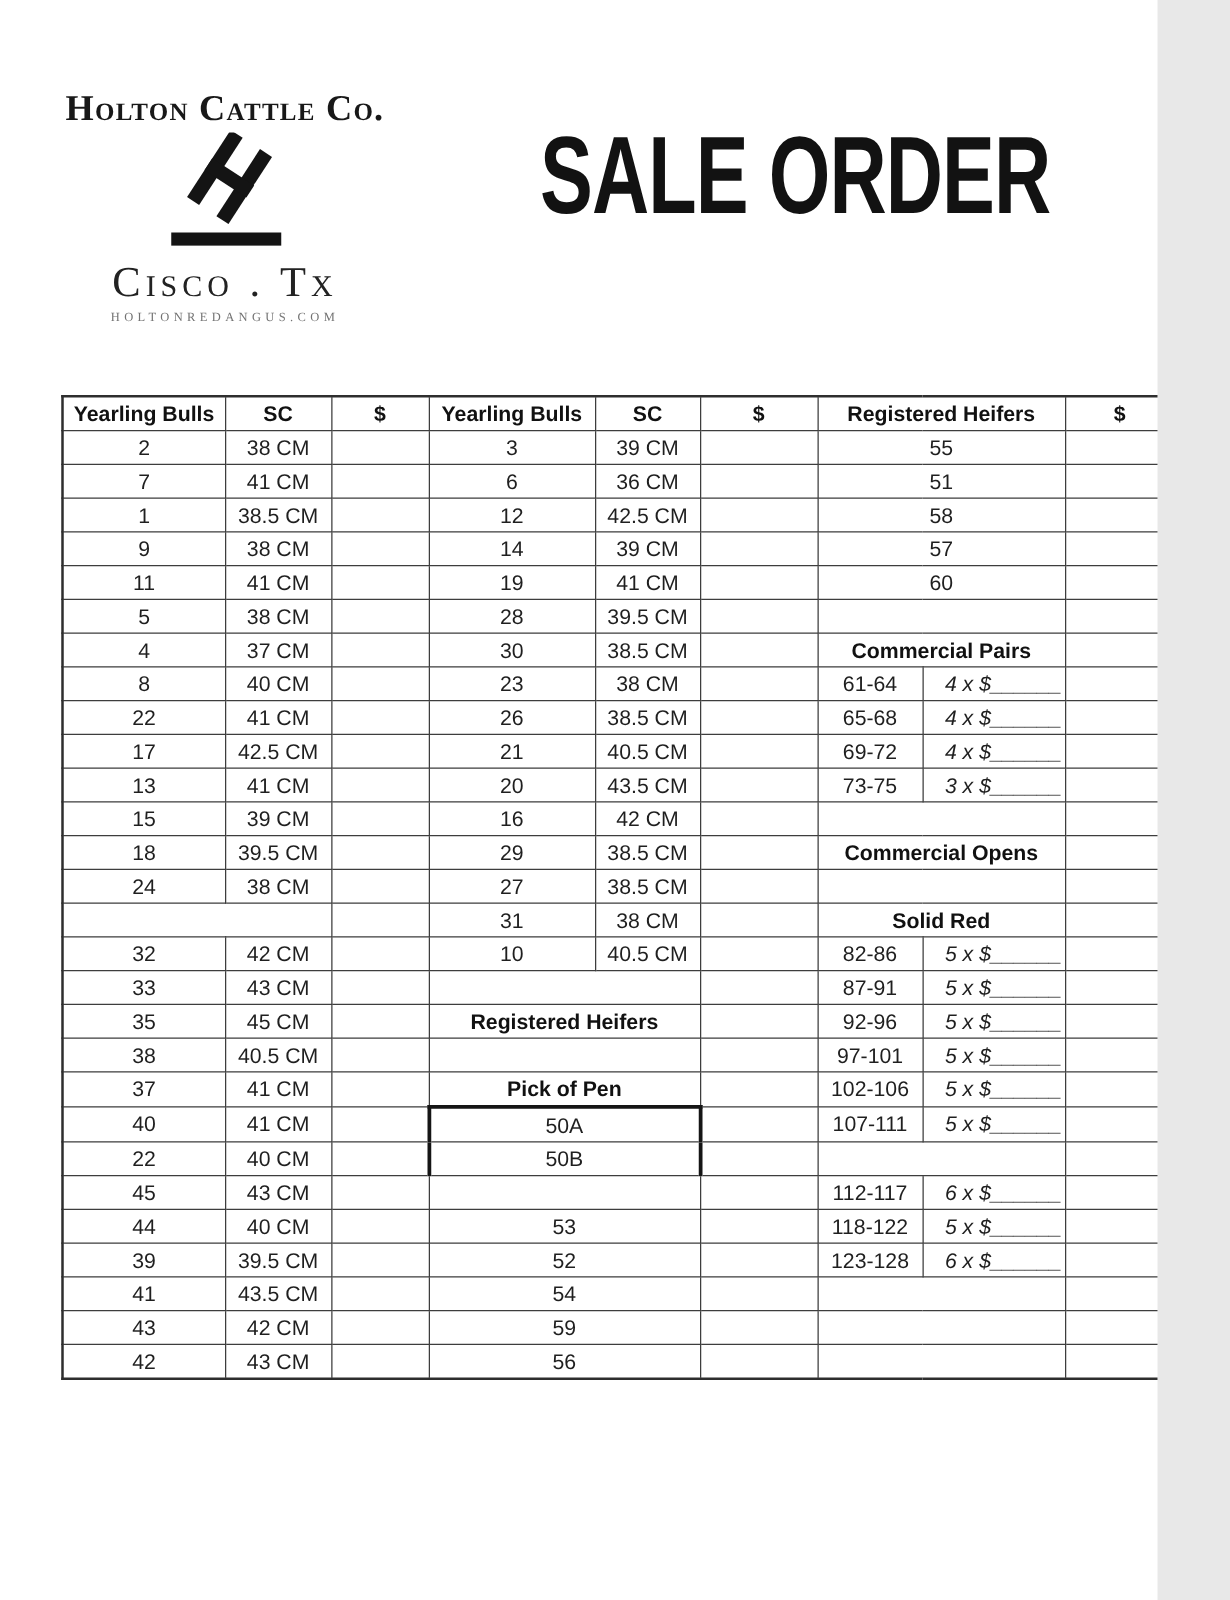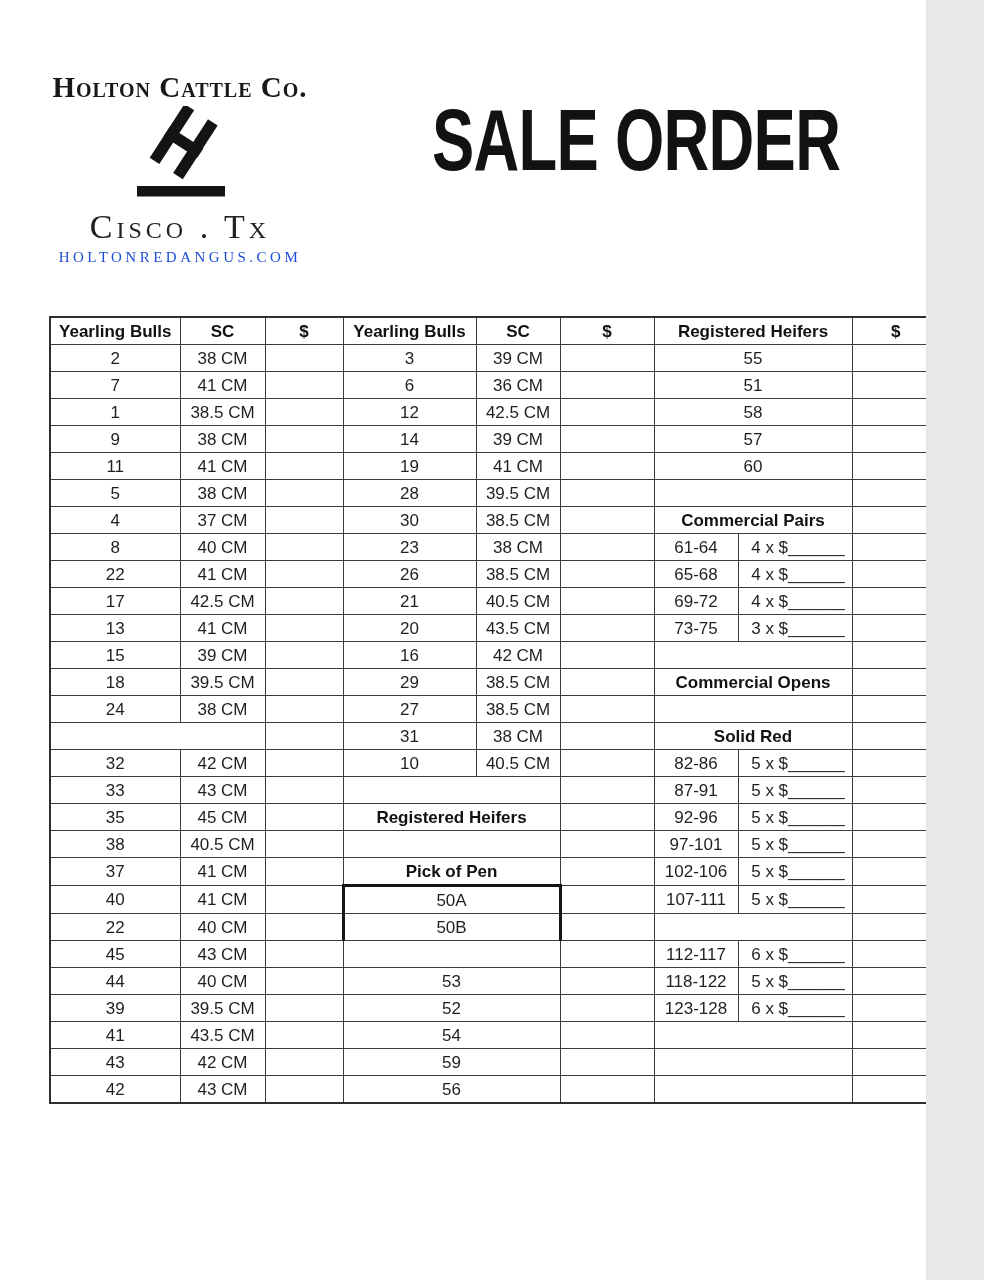--- a/index.html
+++ b/index.html
@@ -7,35 +7,35 @@
         font-family:"Liberation Sans",sans-serif;color:#1d1d1d;}
 
   
   .logo{position:absolute;left:46px;top:72px;width:268px;text-align:center;}
   .logo-company{font-family:"Liberation Serif",serif;font-variant:small-caps;
                 font-weight:600;font-size:29px;letter-spacing:1px;color:#181818;line-height:1.05;}
   .logo-brand{margin-top:4px;height:102px;}
   .logo-location{font-family:"Liberation Serif",serif;font-variant:small-caps;
                  font-size:34px;letter-spacing:4px;color:#222;line-height:1.0;margin-top:2px;}
   .logo-site{font-family:"Liberation Serif",serif;text-transform:uppercase;
-             font-size:15px;letter-spacing:3.5px;color:#1d4ed8;margin-top:5px;}
+             font-size:10px;letter-spacing:3.5px;color:#737373;margin-top:5px;}
 
   
   .title{position:absolute;left:432px;top:96px;margin:0;font-size:88px;font-weight:bold;
          line-height:1.0;letter-spacing:-1px;color:#121212;white-space:nowrap;
          transform:scaleX(0.72);transform-origin:left center;}
 
   
   table.sale{position:absolute;left:49px;top:316px;border-collapse:collapse;
              table-layout:fixed;width:891px;border:2px solid #2e2e2e;}
   table.sale td{border:1.5px solid #3d3d3d;height:26px;padding:0 2px;
                 text-align:center;font-size:17px;line-height:1;color:#1f1f1f;
                 overflow:hidden;white-space:nowrap;}
   table.sale td.b{font-weight:bold;color:#111;}
-  table.sale td.left{text-align:center;padding-left:8px;}
+  table.sale td.left{text-align:right;padding-left:8px;font-style:italic;}
   table.sale td.tk-t{border-top:3px solid #151515;}
   table.sale td.tk-b{border-bottom:3px solid #151515;}
   table.sale td.tk-l{border-left:3px solid #151515;}
   table.sale td.tk-r{border-right:3px solid #151515;}
 </style>
 </head>
 <body>
 
 <div class="page">
 

